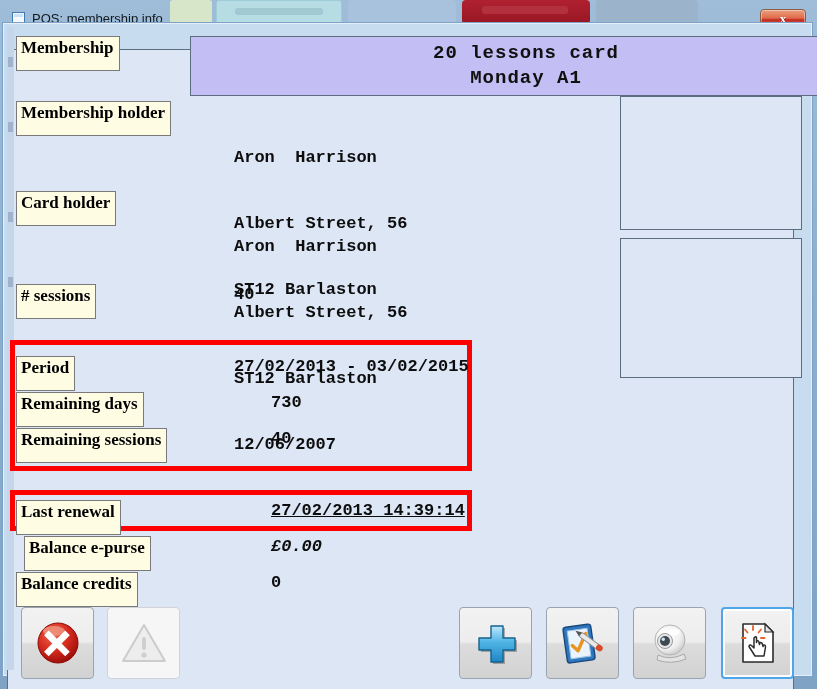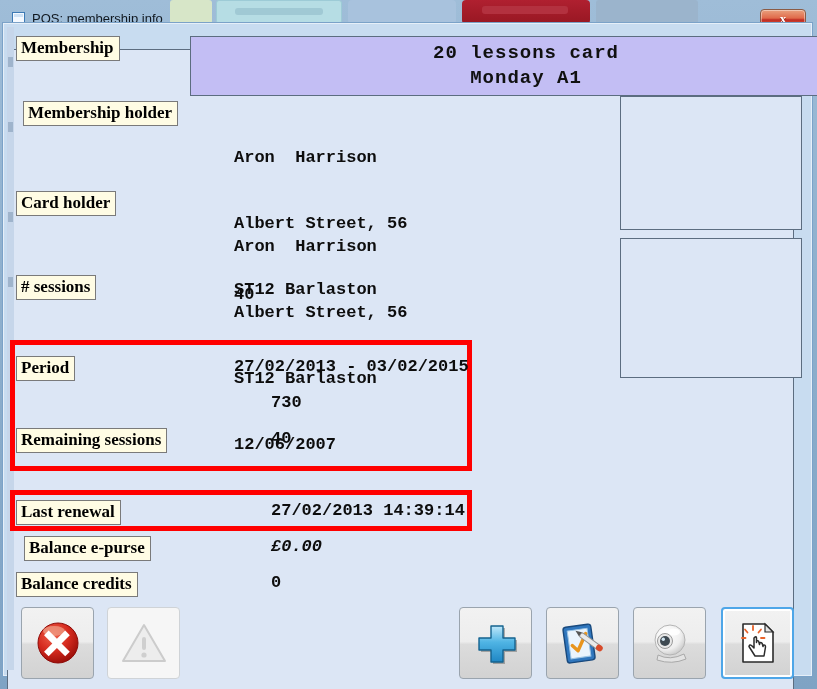--- a/index.html
+++ b/index.html
@@ -46,21 +46,21 @@
     background:#dce6f5;border:1px solid #5c6d80;box-sizing:border-box;}
 
   
   .left-strip{position:absolute;left:5px;top:27px;width:7px;height:643px;background:#c6d6ea;}
   .left-strip i{position:absolute;left:1px;width:5px;height:10px;background:#9fb4cc;display:block;}
 
   
   .label{
     display:inline-block;background:#fffce4;border:1px solid #7a7a7a;
     font:bold 17px "Liberation Serif",serif;color:#000;
-    padding:0 5px 2px 4px;line-height:21px;white-space:nowrap;
+    padding:0 5px 12px 4px;line-height:21px;white-space:nowrap;
     box-sizing:border-box;
   }
   .val{font:bold 17px "Liberation Mono",monospace;color:#0d0d0d;white-space:pre;letter-spacing:0px;margin-left:44px;}
   .row{position:absolute;}
 
   .titlebox{position:absolute;left:188px;top:36px;width:672px;height:60px;
     background:#c3bef4;border:1px solid #5c6d80;box-sizing:border-box;
     display:flex;flex-direction:column;align-items:center;justify-content:center;}
   .titlebox div{font:bold 19px "Liberation Mono",monospace;color:#101010;line-height:25px;letter-spacing:1px;}
 
@@ -123,63 +123,66 @@
       <span class="label">Membership</span>
     </div>
     <div class="titlebox">
       <div>20 lessons card</div>
       <div>Monday A1</div>
     </div>
 
     <div class="photo" id="photo1"></div>
     <div class="photo" id="photo2"></div>
 
-    <div class="row" style="left:14px;top:101px;margin-left:7px;">
+    <div class="row" style="left:14px;top:101px;">
       <span class="label">Membership holder</span>
     </div>
     <div class="row val" style="left:188px;top:103px;line-height:22px;">
       <div>Aron  Harrison</div>
       <div>Albert Street, 56</div>
       <div>ST12 Barlaston</div>
     </div>
 
     <div class="row" style="left:14px;top:191px;text-decoration:underline;">
       <span class="label">Card holder</span>
     </div>
     <div class="row val" style="left:188px;top:192px;line-height:22px;">
       <div>Aron  Harrison</div>
       <div>Albert Street, 56</div>
       <div>ST12 Barlaston</div>
       <div>12/06/2007</div>
     </div>
 
-    <div class="row" style="left:14px;top:275px;">
+    <div class="row" style="left:14px;top:284px;">
       <span class="label"># sessions</span>
     </div>
     <div class="row val" style="left:188px;top:285px;">40</div>
 
     <div class="redbox" id="redbox1"></div>
     <div class="redbox" id="redbox2"></div>
 
     <div class="row" style="left:14px;top:356px;">
       <span class="label">Period</span>
     </div>
     <div class="row val" style="left:188px;top:357px;">27/02/2013 - 03/02/2015</div>
 
+    <div class="row" style="left:14px;top:392px;">
+      <span class="label">Remaining days</span>
+    </div>
     <div class="row val" style="left:225px;top:393px;">730</div>
 
     <div class="row" style="left:14px;top:428px;">
       <span class="label">Remaining sessions</span>
     </div>
     <div class="row val" style="left:225px;top:429px;">40</div>
 
     <div class="row" style="left:14px;top:500px;">
       <span class="label">Last renewal</span>
     </div>
-    <div class="row val" style="left:225px;top:501px;">27/02/2013 14:39:14</div>
+    <div class="row val" style="left:225px;top:501px;text-decoration:underline;">27/02/2013 14:39:14</div>
 
     <div class="row" style="left:22px;top:536px;">
       <span class="label">Balance e-purse</span>
     </div>
     <div class="row val" style="left:225px;top:537px;font-style:italic;">£0.00</div>
 
     <div class="row" style="left:14px;top:572px;">
       <span class="label">Balance credits</span>
     </div>
     <div class="row val" style="left:225px;top:573px;">0</div>

